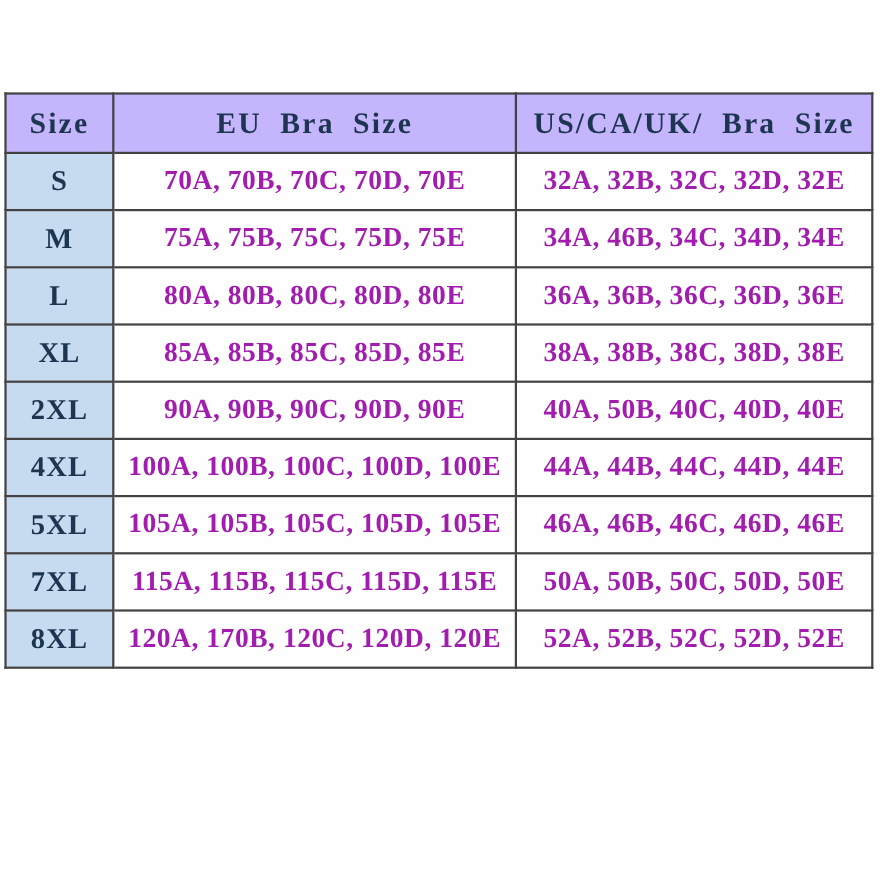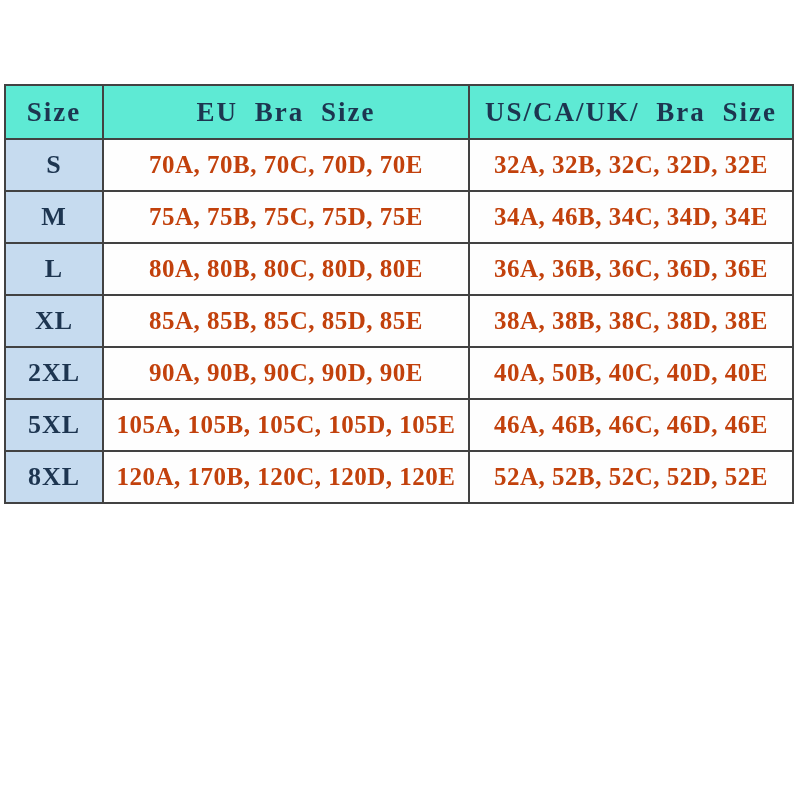--- a/index.html
+++ b/index.html
@@ -29,38 +29,38 @@
   table.size-chart td {
     border: 2px solid #424242;
     text-align: center;
     vertical-align: middle;
     font-weight: bold;
     padding: 0;
   }
   
   table.size-chart thead th {
     height: 52px;
-    background: #5eead4;
+    background: #c4b5fd;
     color: #1d3550;
     font-size: 27px;
     letter-spacing: 2px;
     word-spacing: 8px;
   }
   
   table.size-chart tbody th {
     height: 50px;
     background: #c6dbef;
     color: #1d3550;
     font-size: 26px;
     letter-spacing: 1px;
   }
   table.size-chart tbody td {
     height: 50px;
     background: #fefefe;
-    color: #c2410c;
+    color: #a21caf;
     font-size: 25px;
     letter-spacing: 0.5px;
   }
 </style>
 </head>
 <body>
 
 <div class="stage">
   <table class="size-chart">
     <colgroup>
@@ -95,23 +95,33 @@
           <th>XL</th>
           <td>85A, 85B, 85C, 85D, 85E</td>
           <td>38A, 38B, 38C, 38D, 38E</td>
         </tr>
         <tr>
           <th>2XL</th>
           <td>90A, 90B, 90C, 90D, 90E</td>
           <td>40A, 50B, 40C, 40D, 40E</td>
         </tr>
         <tr>
+          <th>4XL</th>
+          <td>100A, 100B, 100C, 100D, 100E</td>
+          <td>44A, 44B, 44C, 44D, 44E</td>
+        </tr>
+        <tr>
           <th>5XL</th>
           <td>105A, 105B, 105C, 105D, 105E</td>
           <td>46A, 46B, 46C, 46D, 46E</td>
+        </tr>
+        <tr>
+          <th>7XL</th>
+          <td>115A, 115B, 115C, 115D, 115E</td>
+          <td>50A, 50B, 50C, 50D, 50E</td>
         </tr>
         <tr>
           <th>8XL</th>
           <td>120A, 170B, 120C, 120D, 120E</td>
           <td>52A, 52B, 52C, 52D, 52E</td>
         </tr>
       </tbody>
   </table>
 </div>
 

